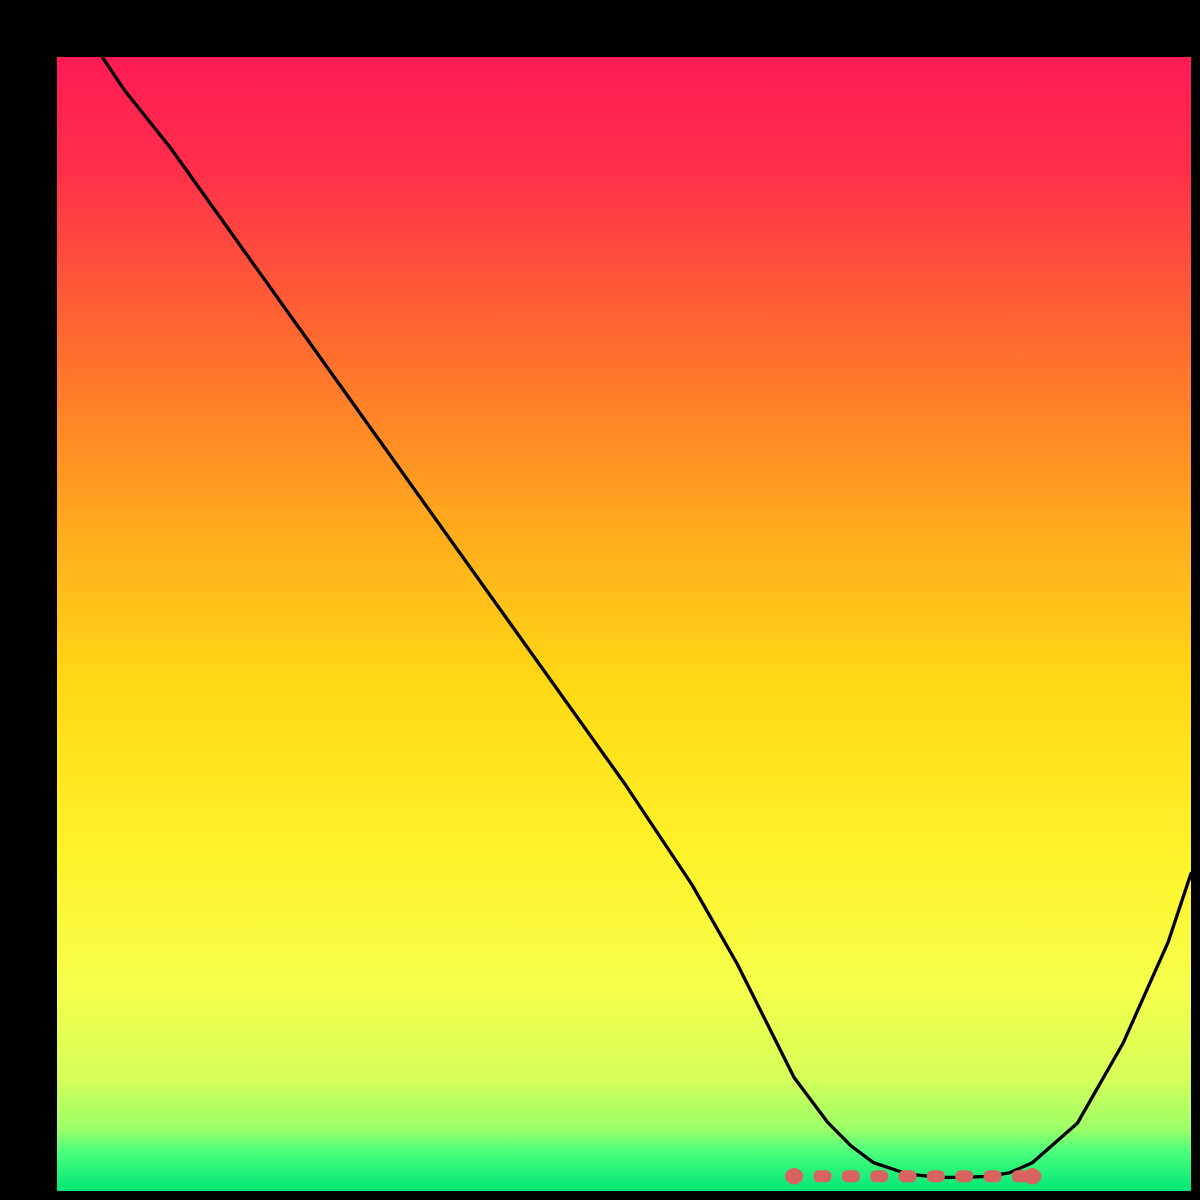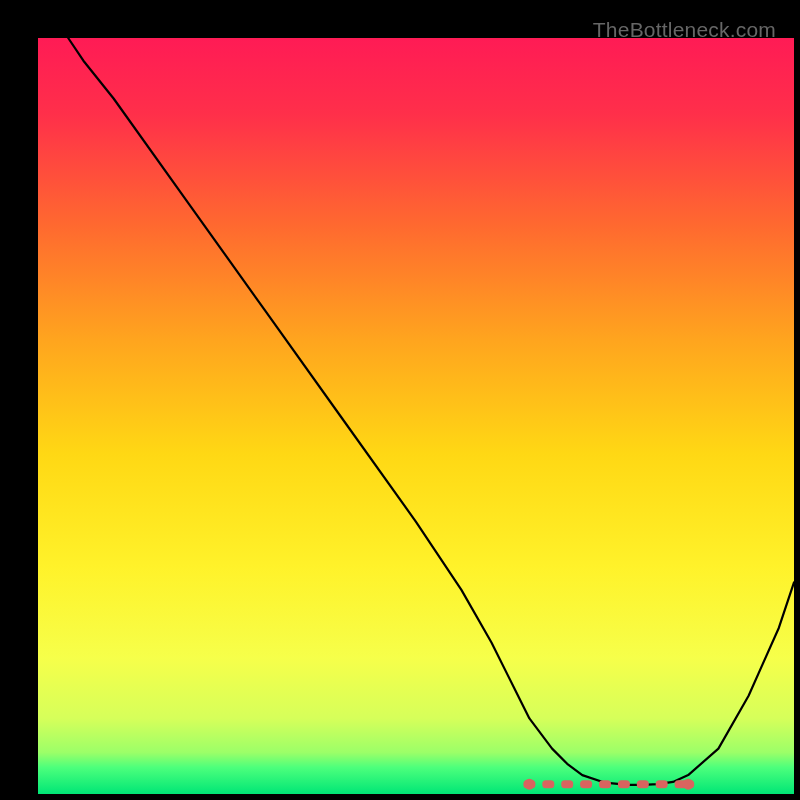--- a/index.html
+++ b/index.html
@@ -89,14 +89,13 @@
           <rect x="617.7" y="742.2" width="12" height="8" rx="3.5" ry="3.5" fill="#d9645f"></rect>
           <rect x="636.6" y="742.2" width="12" height="8" rx="3.5" ry="3.5" fill="#d9645f"></rect>
           <rect x="644.2" y="742.2" width="12" height="8" rx="3.5" ry="3.5" fill="#d9645f"></rect>
           <circle cx="491.4" cy="746.2" r="5.5" fill="#d9645f"></circle>
           <circle cx="650.2" cy="746.2" r="5.5" fill="#d9645f"></circle>
         </g>
     </svg>
 
   </div>
 
-  <div class="watermark">TheBottleneck.com</div>
 </div>
 
 </body></html>

